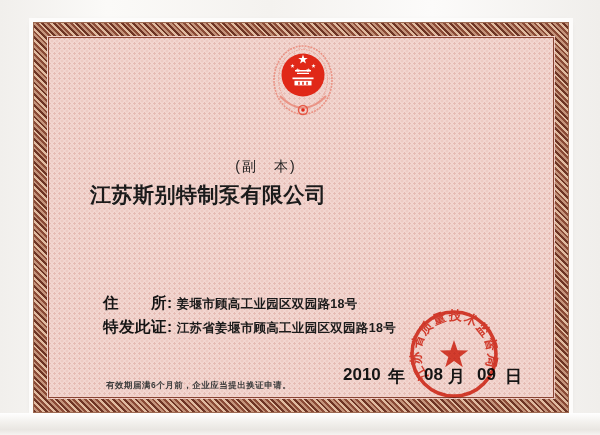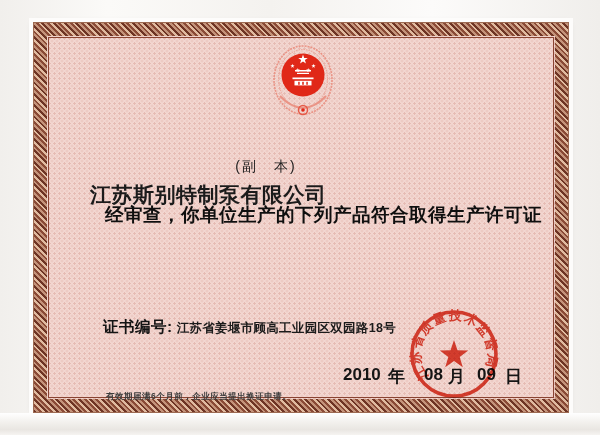--- a/index.html
+++ b/index.html
@@ -56,21 +56,21 @@
   .row.r0{top:227px;}
   .row.r0 .val{font-size:13.5px;}
   .row.r0 .note{font-size:10px;font-weight:bold;color:#1b1b1b;}
   .row.r1{top:257px;}
   .row.r2{top:281px;}
   .row.r3{top:306px;}
   .row.r3 .val{font-size:13.5px;letter-spacing:.2px;}
   .row.r4{top:330px;}
   .row.r4 .val{font-size:14px;}
   .footnote{
-    position:absolute;left:59px;top:344px;font-size:8.5px;font-weight:600;color:#3c3c3c;letter-spacing:.5px;white-space:nowrap;margin-top:11px;
+    position:absolute;left:59px;top:344px;font-size:8.5px;font-weight:600;color:#3c3c3c;letter-spacing:.5px;white-space:nowrap;
   }
   .date-line{position:absolute;left:296px;top:329px;width:235px;height:20px;font-size:17px;font-weight:bold;color:#151515;}
   .date-line span{position:absolute;top:0;}
   .dt-year{left:0;}  .dt-yu{left:45px;}
   .dt-month{left:81px;} .dt-mu{left:105px;}
   .dt-day{left:134px;}  .dt-du{left:162px;}
   .seal{
     position:absolute;left:357px;top:266px;width:100px;height:100px;
     mix-blend-mode:multiply;opacity:.93;
   }
@@ -101,24 +101,26 @@
     <g fill="#e02818">
       <rect x="26.2" y="37.8" width="1.5" height="3"></rect>
       <rect x="30.2" y="37.8" width="1.6" height="3"></rect>
       <rect x="34.3" y="37.8" width="1.5" height="3"></rect>
     </g>
   </svg>
 
   <div class="subtitle">(副　本)</div>
 
   <div class="company">江苏斯别特制泵有限公司</div>
-  <div class="stmt1">经审查，你单位生产的下列产品符合取得生产许可证</div>
 
+  <div class="row r1">
+    <span class="lbl">住　　所:</span><span class="val">姜堰市顾高工业园区双园路18号</span>
+  </div>
   <div class="row r2">
-    <span class="lbl">证书编号:</span><span class="val">江苏省姜堰市顾高工业园区双园路18号</span>
+    <span class="lbl">特发此证:</span><span class="val">江苏省姜堰市顾高工业园区双园路18号</span>
   </div>
 
   <div class="footnote">有效期届满6个月前，企业应当提出换证申请。</div>
 
   <div class="date-line">
     <span class="dt-year">2010</span>
     <span class="dt-yu">年</span>
     <span class="dt-month">08</span>
     <span class="dt-mu">月</span>
     <span class="dt-day">09</span>

